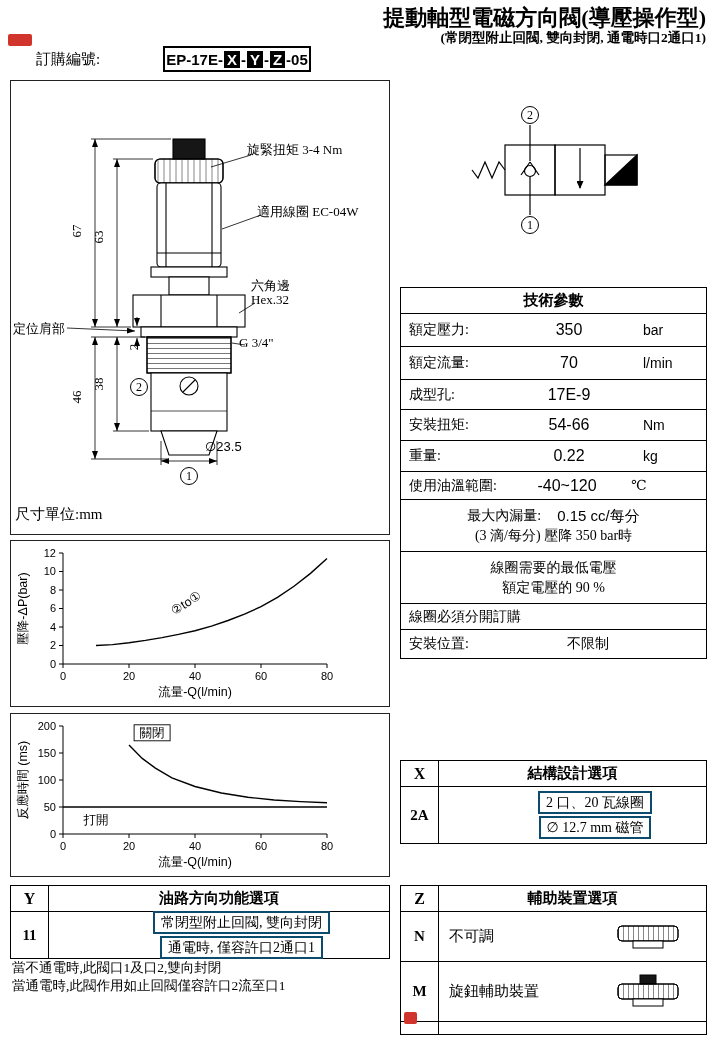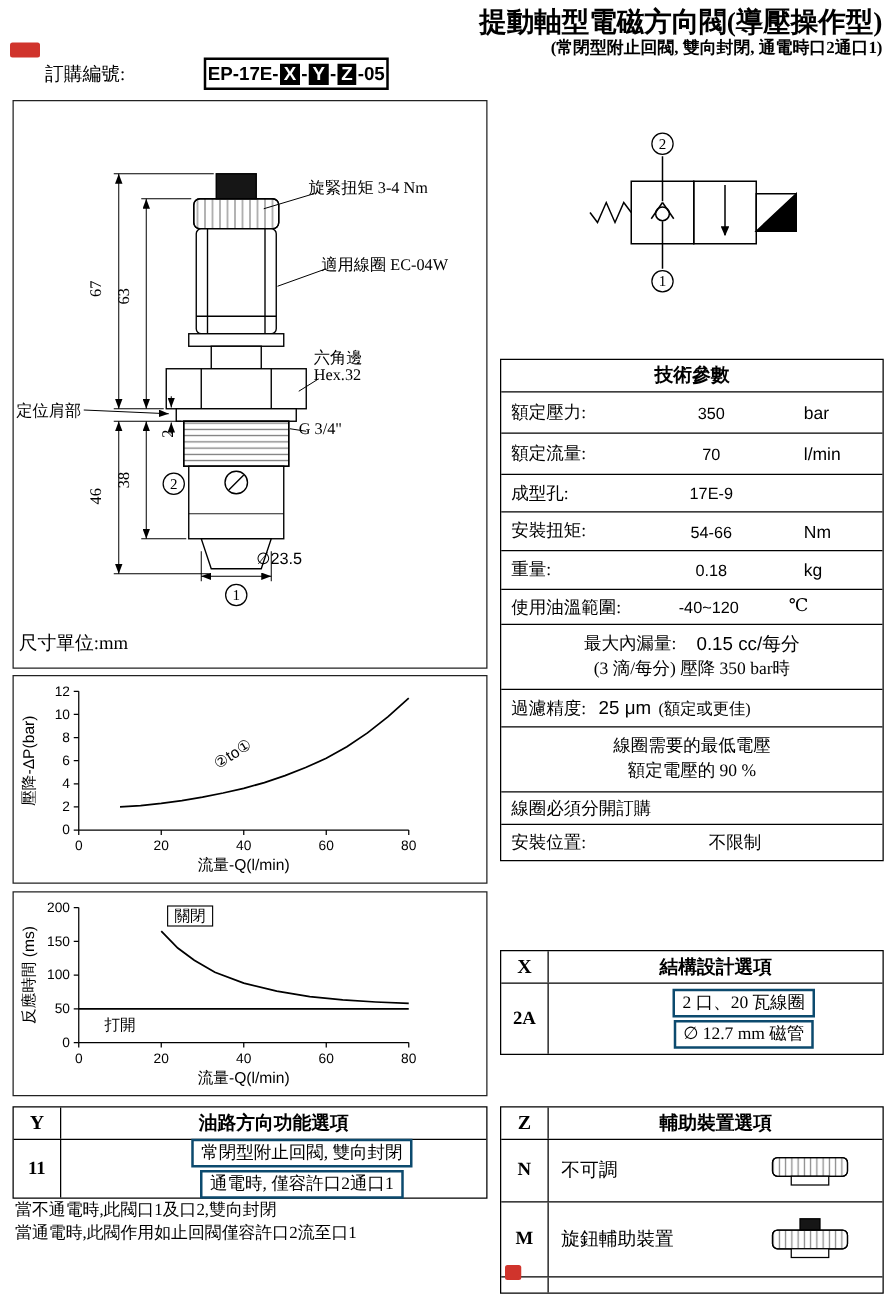--- a/index.html
+++ b/index.html
@@ -20,21 +20,21 @@
   .dim{position:absolute;font-size:13px;width:20px;text-align:center;transform:rotate(-90deg);}
   .callout{position:absolute;font-size:13px;white-space:nowrap;}
   .circle-num{position:absolute;width:18px;height:18px;border:1.5px solid #000;border-radius:50%;
               text-align:center;line-height:16px;font-size:12px;background:#fff;}
   
   .spec{position:absolute;border:1px solid #000;background:#fff;}
   .srow{display:flex;align-items:center;padding:0 8px;border-bottom:1px solid #000;font-size:14px;}
   .srow:last-child{border-bottom:none;}
   .shead{justify-content:center;font-weight:bold;font-size:15px;}
   .sl{width:100px;}
-  .sv{width:120px;text-align:center;font-size:13px;}
+  .sv{width:120px;text-align:center;font-size:16px;}
   .su{flex:1;text-align:left;padding-left:14px;font-size:14px;}
   .col{flex-direction:column;align-items:center;justify-content:center;}
   .col .line{display:flex;align-items:center;line-height:20px;}
   
   .otable{position:absolute;border:1px solid #000;background:#fff;}
   .trow{display:flex;border-bottom:1px solid #000;}
   .trow:last-child{border-bottom:none;gap:45px;}
   .kcell{width:38px;border-right:1px solid #000;display:flex;align-items:center;justify-content:center;
          font-weight:bold;font-size:16px;flex:none;}
   .tittle{flex:1;display:flex;align-items:center;justify-content:center;font-weight:bold;font-size:15px;}
@@ -184,39 +184,34 @@
       <span class="sv num">17E-9</span>
       <span class="su num"></span>
     </div>
     <div class="srow" style="height:31px">
       <span class="sl">安裝扭矩:</span>
       <span class="sv num">54-66</span>
       <span class="su num">Nm</span>
     </div>
     <div class="srow" style="height:31px">
       <span class="sl">重量:</span>
-      <span class="sv num">0.18</span>
+      <span class="sv num">0.22</span>
       <span class="su num">kg</span>
     </div>
     <div class="srow" style="height:28px">
       <span class="sl" style="width:108px">使用油溫範圍:</span>
       <span class="sv num" style="width:100px">-40~120</span>
       <span class="su">℃</span>
     </div>
     <div class="srow col" style="height:52px">
       <div class="line">
         <span>最大內漏量:</span>
         <span class="num" style="margin-left:16px;font-size:15px">0.15 cc/每分</span>
       </div>
       <div class="line">(3 滴/每分) 壓降 350 bar時</div>
-    </div>
-    <div class="srow" style="height:30px">
-      <span>過濾精度:</span>
-      <span class="num" style="margin-left:10px;font-size:15px">25 μm</span>
-      <span style="margin-left:6px;font-size:13px">(額定或更佳)</span>
     </div>
     <div class="srow col" style="height:52px">
       <div class="line">線圈需要的最低電壓</div>
       <div class="line">額定電壓的 90 %</div>
     </div>
     <div class="srow" style="height:26px">
       <span>線圈必須分開訂購</span>
     </div>
     <div class="srow" style="height:28px">
       <span class="sl">安裝位置:</span>

